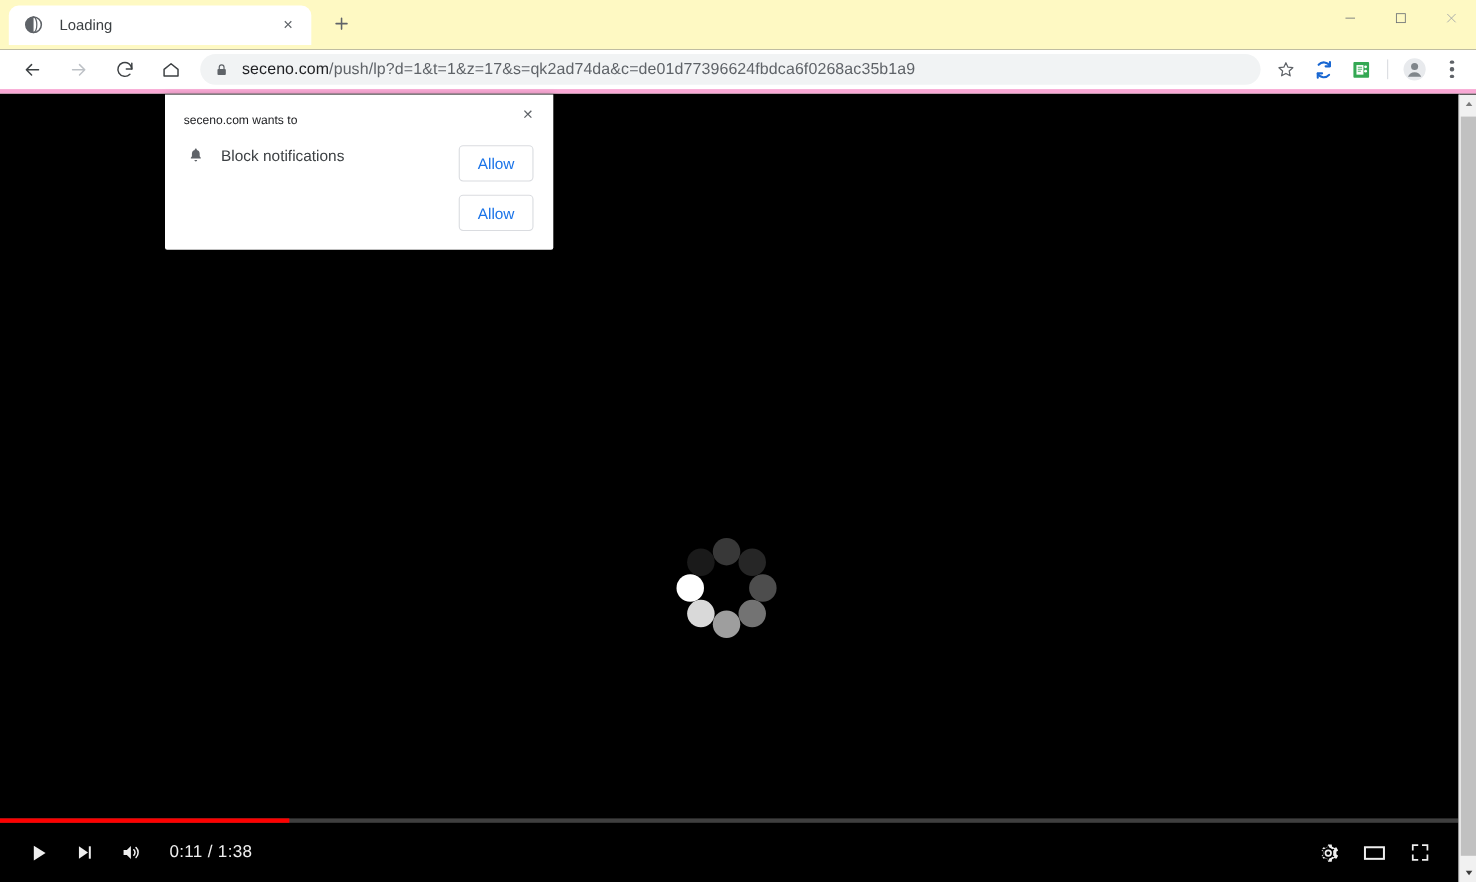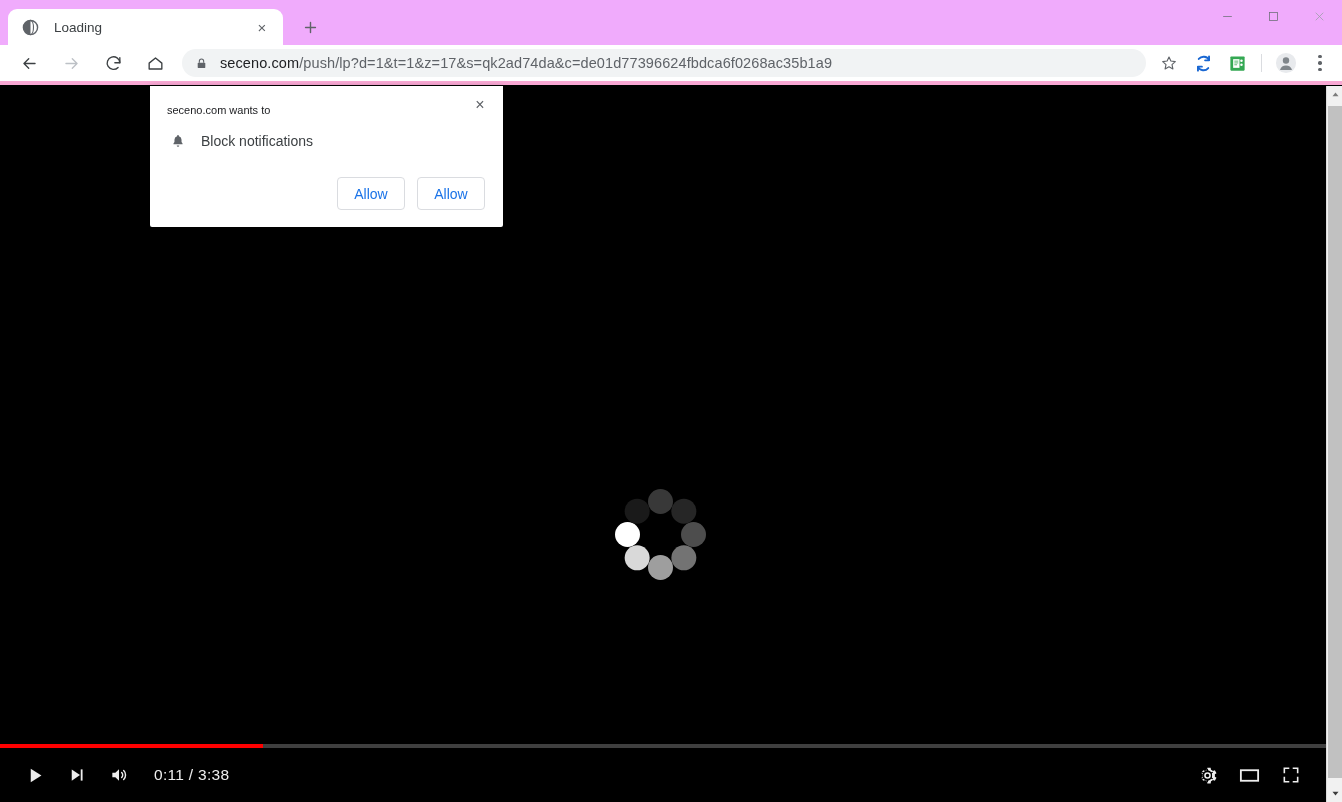--- a/index.html
+++ b/index.html
@@ -8,22 +8,22 @@
     width: 1342px; height: 802px;
     overflow: hidden;
     font-family: "Liberation Sans", sans-serif;
     background: #000;
   }
 
   
   .browser { width: 1342px; height: 802px; position: relative; }
 
   .tabstrip {
-    height: 45px; background: #f0abfc;
-    display: flex; align-items: flex-end; position: relative;
+    height: 45px; background: #fef9c3;
+    display: flex; align-items: center; position: relative;
   }
   .tab {
     margin-left: 8px; width: 275px; height: 36px;
     background: #fff; border-radius: 9px 9px 0 0;
     display: flex; align-items: center; padding: 0 10px 0 14px;
     position: relative;
   }
   .tab-favicon { width: 17px; height: 17px; flex: 0 0 17px; margin-right: 15px; }
   .tab-title {
     flex: 1; font-size: 13.5px; color: #3c4043;
@@ -162,21 +162,21 @@
     font-size: 11px; color: #202124;
   }
   .pd-row {
     position: absolute; left: 17px; top: 47px;
     display: flex; align-items: center;
   }
   .pd-bell { width: 22px; flex: 0 0 22px; display: flex; justify-content: center; }
   .pd-label { margin-left: 12px; font-size: 14px; color: #3c4043; }
   .pd-actions {
     position: absolute; right: 18px; bottom: 17px;
-    display: flex; gap: 12px;
+    display: flex; gap: 12px; flex-direction: column;
   }
   .pd-btn {
     min-width: 68px; height: 33px; padding: 0 15px;
     border: 1px solid #dadce0; border-radius: 4px; background: #fff;
     color: #1a73e8; font-size: 14px; font-family: inherit;
     display: flex; align-items: center; justify-content: center;
   }
 </style>
 </head>
 <body>
@@ -320,21 +320,21 @@
               <rect x="17" y="4.5" width="2.4" height="15" fill="#eee"></rect>
             </svg>
           </div>
           <div class="cbtn">
             <svg viewBox="0 0 24 24" width="20" height="20">
               <path d="M4 9.2h3.6L12 5v14l-4.4-4.2H4z" fill="#eee"></path>
               <path d="M15.2 9a4.2 4.2 0 0 1 0 6" fill="none" stroke="#eee" stroke-width="1.7" stroke-linecap="round"></path>
               <path d="M17.6 6.6a7.6 7.6 0 0 1 0 10.8" fill="none" stroke="#eee" stroke-width="1.7" stroke-linecap="round"></path>
             </svg>
           </div>
-          <span class="timetext">0:11 / 3:38</span>
+          <span class="timetext">0:11 / 1:38</span>
 
           <div class="cright">
             <div class="cbtn">
               <svg viewBox="0 0 24 24" width="21" height="21">
                 <path fill="#eee" d="M12 8.2a3.8 3.8 0 1 0 0 7.6 3.8 3.8 0 0 0 0-7.6zm0 5.8a2 2 0 1 1 0-4 2 2 0 0 1 0 4z"></path>
                 <path fill="#eee" d="M20.4 13.3l.1-1.3-.1-1.3 1.9-1.4-1.9-3.3-2.2.8a7.8 7.8 0 0 0-2.2-1.3L15.6 3h-3.8l-.4 2.5a7.8 7.8 0 0 0-2.2 1.3l-2.2-.8-1.9 3.3 1.9 1.4-.1 1.3.1 1.3-1.9 1.4 1.9 3.3 2.2-.8c.68.55 1.42.99 2.2 1.3l.4 2.5h3.8l.4-2.5c.78-.31 1.52-.75 2.2-1.3l2.2.8 1.9-3.3-1.9-1.4zm-2.6 3.1l-1.5-.55-.9.72c-.5.4-1.04.72-1.6.95l-1.1.45-.27 1.73h-1.06l-.27-1.73-1.1-.45a6 6 0 0 1-1.6-.95l-.9-.72-1.5.55-.53-.92 1.32-.97-.12-1.16L6.6 12l.07-1.33.12-1.16-1.32-.97.53-.92 1.5.55.9-.72c.5-.4 1.04-.72 1.6-.95l1.1-.45.27-1.73h1.06l.27 1.73 1.1.45c.56.23 1.1.55 1.6.95l.9.72 1.5-.55.53.92-1.32.97.12 1.16.07 1.33-.07 1.33-.12 1.16 1.32.97z"></path>
               </svg>
             </div>
             <div class="cbtn">
               <svg viewBox="0 0 24 24" width="23" height="23">

